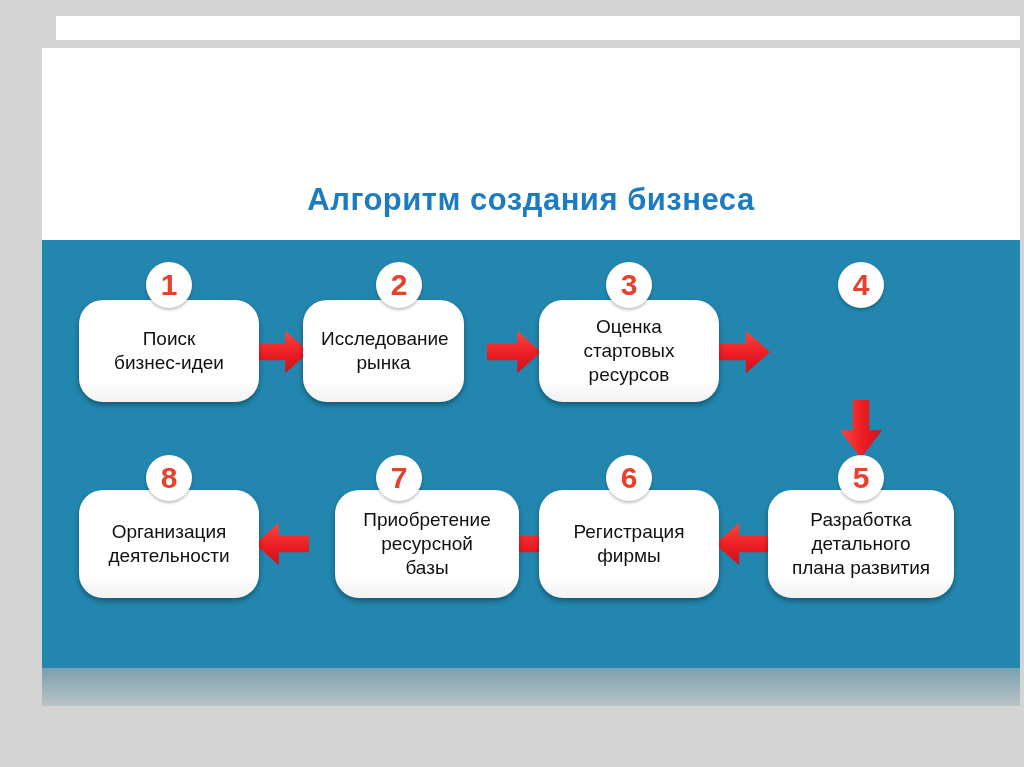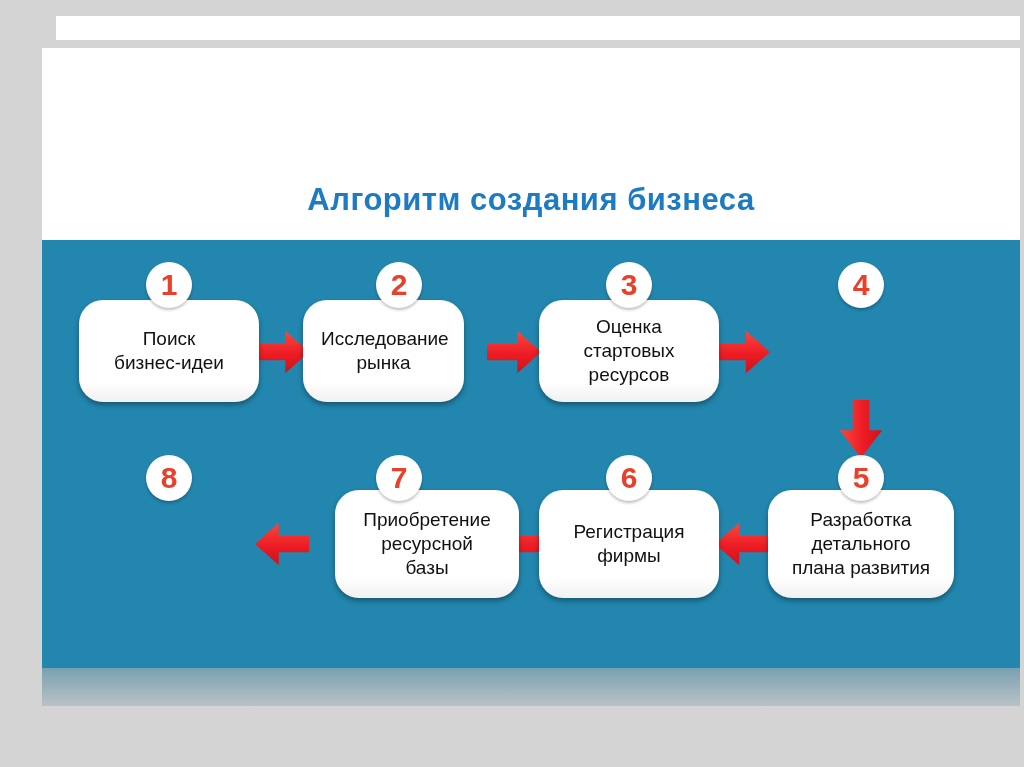--- a/index.html
+++ b/index.html
@@ -119,20 +119,24 @@
   <div class="step-box" style="left:261px; top:252px; width:161px; height:102px;">
     <div class="step-label">Исследование
 рынка</div>
   </div>
   <div class="step-box" style="left:497px; top:252px; width:180px; height:102px;">
     <div class="step-label">Оценка
 стартовых
 ресурсов</div>
   </div>
 
+  <div class="step-box" style="left:37px; top:442px; width:180px; height:108px;">
+    <div class="step-label">Организация
+деятельности</div>
+  </div>
   <div class="step-box" style="left:265px; top:442px; width:184px; height:108px;margin-left:28px;">
     <div class="step-label">Приобретение
 ресурсной
 базы</div>
   </div>
   <div class="step-box" style="left:497px; top:442px; width:180px; height:108px;">
     <div class="step-label">Регистрация
 фирмы</div>
   </div>
   <div class="step-box" style="left:726px; top:442px; width:186px; height:108px;">

